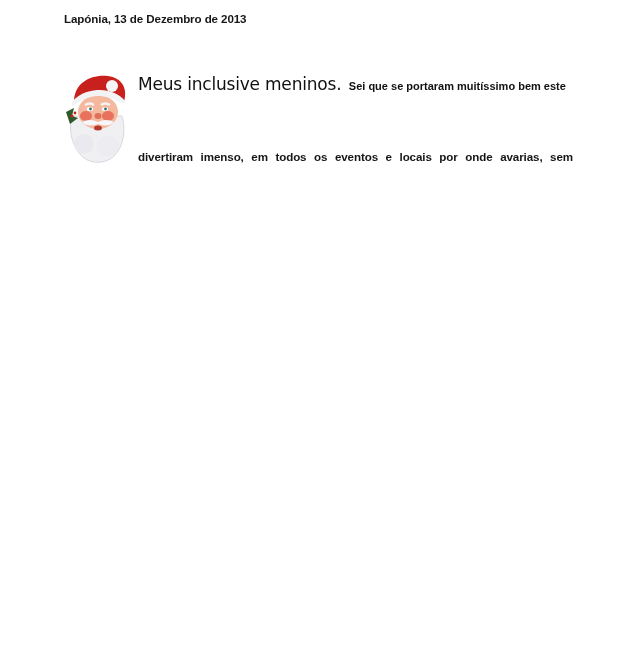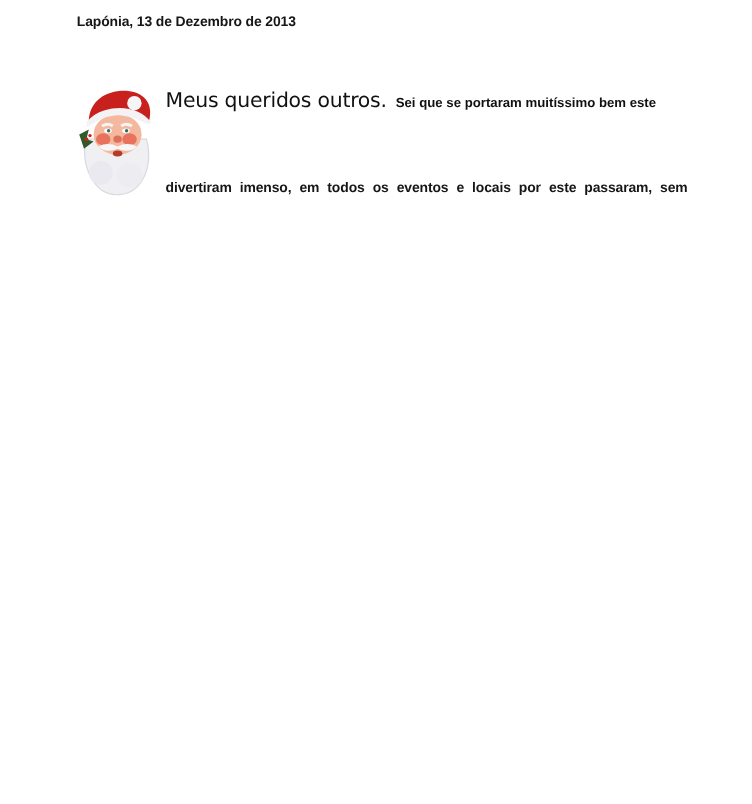--- a/index.html
+++ b/index.html
@@ -46,22 +46,22 @@
     <path d="M12 30 C12 10 30 2 46 4 C60 6 66 16 62 30 C54 22 44 20 36 20 C26 20 18 24 12 30 Z" fill="#c8201c"></path>
     <path d="M10 30 C18 20 30 18 38 18 C48 18 58 22 64 30 C60 34 56 26 38 24 C22 24 16 32 10 34 Z" fill="#f3f3f6"></path>
     <circle cx="50" cy="14" r="6" fill="#f5f5f8"></circle>
 
     <path d="M4 40 L12 36 L10 44 L16 46 L8 52 L6 46 Z" fill="#2f5a2a"></path>
     <circle cx="10" cy="44" r="1.6" fill="#c8201c"></circle>
     <circle cx="13" cy="41" r="1.4" fill="#c8201c"></circle>
   </svg>
 
   <div class="greet">
-    <span class="big">Meus queridos outros.</span>
+    <span class="big">Meus inclusive meninos.</span>
     <span class="small" style="margin-left:3px;">Sei que se portaram muitíssimo bem este</span>
   </div>
 
-  <div class="line just" style="left:138px; top:150px; width:435px;">divertiram imenso, em todos os eventos e locais por este passaram, sem</div>
+  <div class="line just" style="left:138px; top:150px; width:435px;">divertiram imenso, em todos os eventos e locais por onde avarias, sem</div>
 
   <style>
   </style>
 
 </div>
 
 </body></html>

